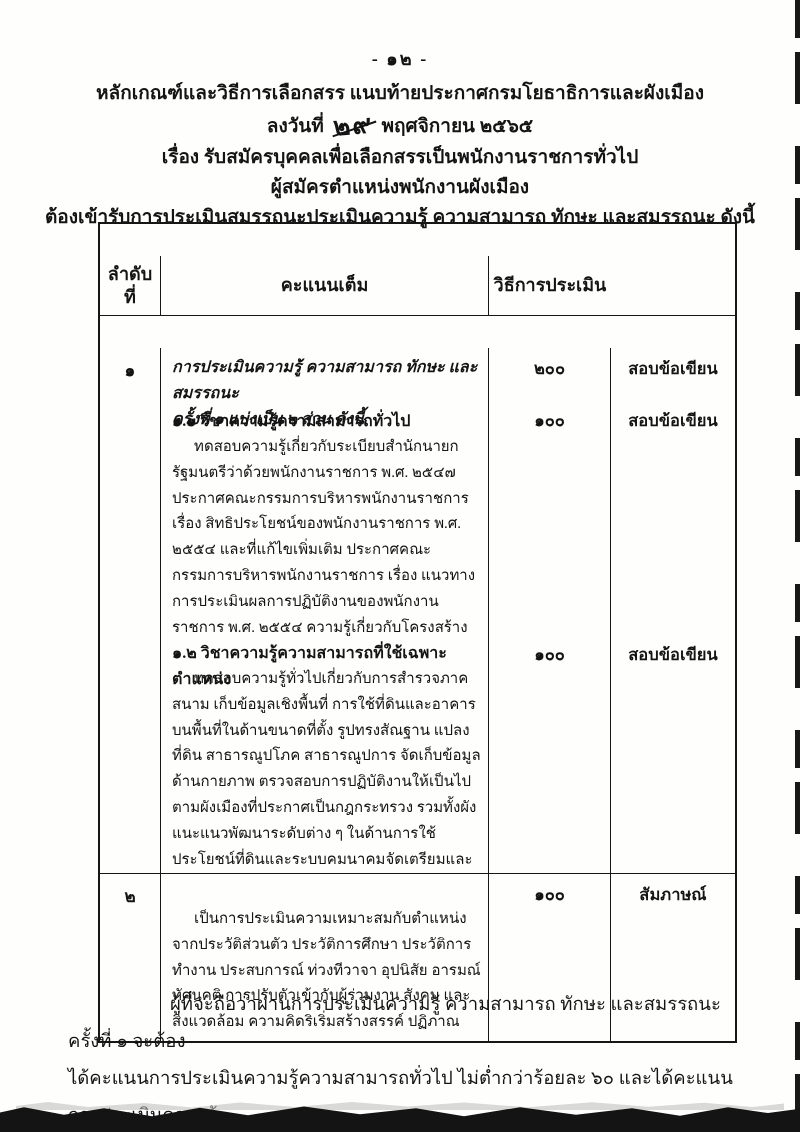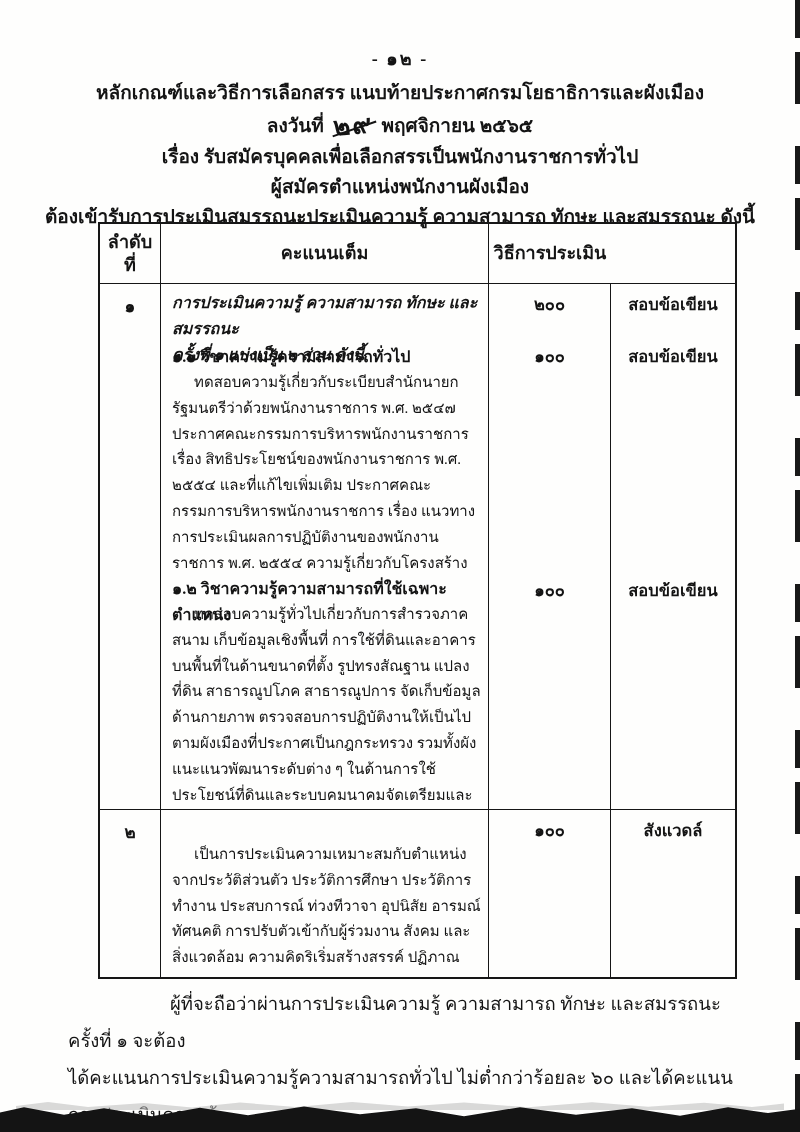--- a/index.html
+++ b/index.html
@@ -22,21 +22,21 @@
     background:#141414;transform:rotate(-14deg);
   }
   
   .tbl{
     position:absolute;left:98px;top:222px;width:639px;
     border:2.2px solid #161616;box-sizing:border-box;background:transparent;
   }
   .trow{display:grid;grid-template-columns:61px 328px 122px 124px;box-sizing:border-box;}
   .trow > div{box-sizing:border-box;border-right:1.7px solid #161616;position:relative;}
   .trow > div:last-child{border-right:none;}
-  .row-border{border-bottom:1.9px solid #161616;}
+  .row-border{border-bottom:1.9px solid #161616;margin-top:32px;}
   .thead-row{height:60px;}
   .thead-row > div{
     display:flex;align-items:center;justify-content:center;text-align:center;
     font-weight:bold;font-size:18px;line-height:23px;white-space:pre-line;
   }
   .body-row-1{height:526px;}
   .body-row-2{height:167px;}
   .no-cell{text-align:center;font-size:17px;}
   .no-val{position:absolute;left:0;right:0;top:8px;font-weight:bold;}
   .crit-cell{overflow:hidden;}
@@ -129,21 +129,21 @@
       <div class="no-cell">
         <div class="no-val">๒</div>
       </div>
       <div class="crit-cell">
         <div class="crit-block para b2-top32">เป็นการประเมินความเหมาะสมกับตำแหน่งจากประวัติส่วนตัว ประวัติการศึกษา ประวัติการทำงาน ประสบการณ์ ท่วงทีวาจา อุปนิสัย อารมณ์ ทัศนคติ การปรับตัวเข้ากับผู้ร่วมงาน สังคม และสิ่งแวดล้อม ความคิดริเริ่มสร้างสรรค์ ปฏิภาณไหวพริบ บุคลิกภาพทั่วไปและทัศนคติ</div>
       </div>
       <div>
         <div class="val v-top8">๑๐๐</div>
       </div>
       <div>
-        <div class="val v-top8">สังแวดล์</div>
+        <div class="val v-top8">สัมภาษณ์</div>
       </div>
     </div>
 
   </div>
 
   <div class="doc-footer">ผู้ที่จะถือว่าผ่านการประเมินความรู้ ความสามารถ ทักษะ และสมรรถนะ ครั้งที่ ๑ จะต้อง
 ได้คะแนนการประเมินความรู้ความสามารถทั่วไป ไม่ต่ำกว่าร้อยละ ๖๐ และได้คะแนนการประเมินความรู้
 ความสามารถที่ใช้เฉพาะตำแหน่ง ไม่ต่ำกว่าร้อยละ ๖๐</div>
 
   <div class="edge-right"></div>

